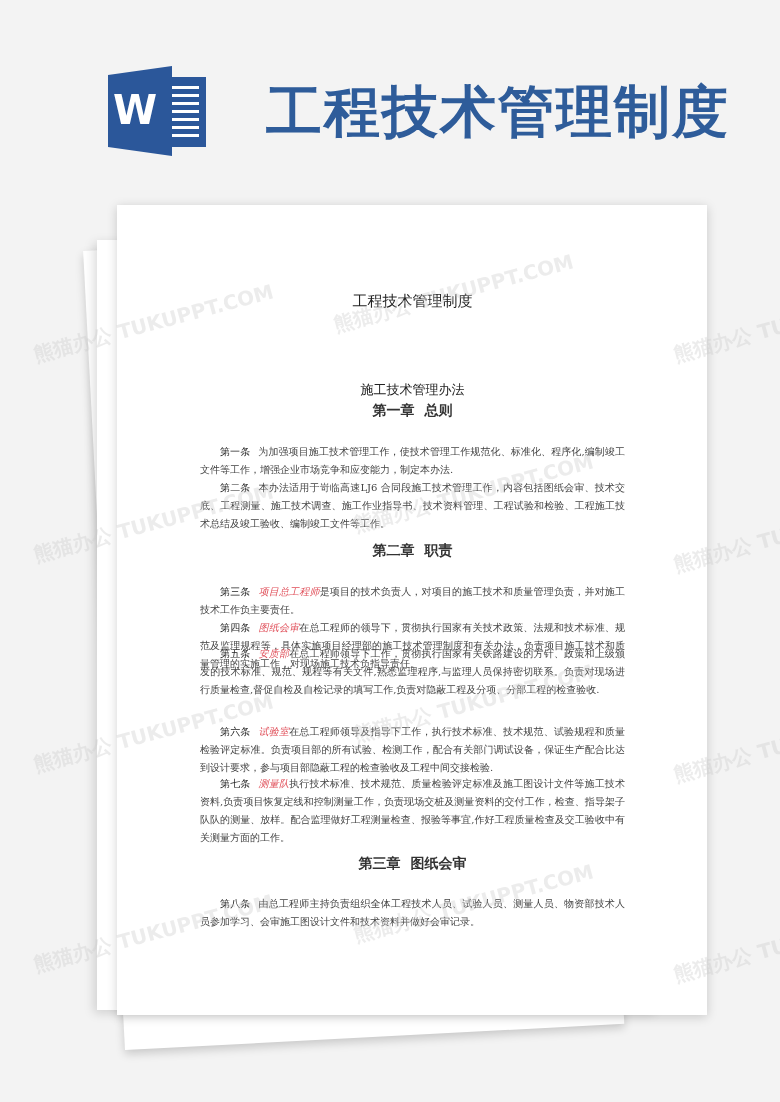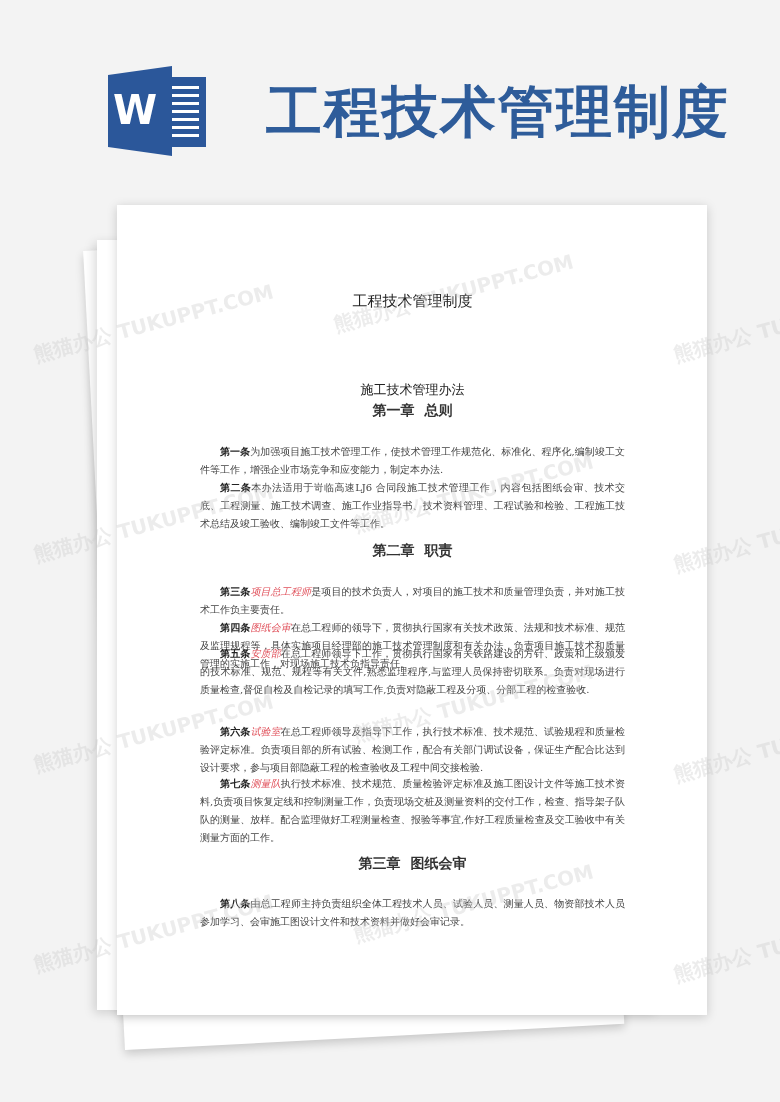--- a/index.html
+++ b/index.html
@@ -43,21 +43,21 @@
   }
   .doc { position: absolute; left: 83px; top: 0; width: 425px; color: #333; }
   .doc-title { position: absolute; left: 0; top: 87px; width: 425px; text-align: center; font-size: 15px; color: #222; }
   .doc-subtitle { position: absolute; left: 0; top: 152px; width: 425px; text-align: center; font-size: 13px; color: #222; margin-top: 24px; }
   .chapter { position: absolute; left: 0; width: 425px; text-align: center; font-size: 14px; font-weight: bold; color: #333; }
   .chapter .sep { display: inline-block; width: 10px; }
   .para {
     position: absolute; left: 0; width: 425px; font-size: 10px; line-height: 18px;
     text-indent: 20px; color: #444; text-align: justify;
   }
-  .para .art { font-weight: bold; color: #222; }
+  .para .art { font-weight: normal; color: #222; margin-right: 8px; }
   .para .red { color: #e0505a; font-style: italic; }
   .wm {
     position: absolute; font-family: "DejaVu Sans", sans-serif; font-weight: bold;
     font-size: 20px; color: rgba(200,200,200,0.35); transform: rotate(-15deg); white-space: nowrap;
     pointer-events: none;
   }
 </style>
 </head>
 <body>
 

